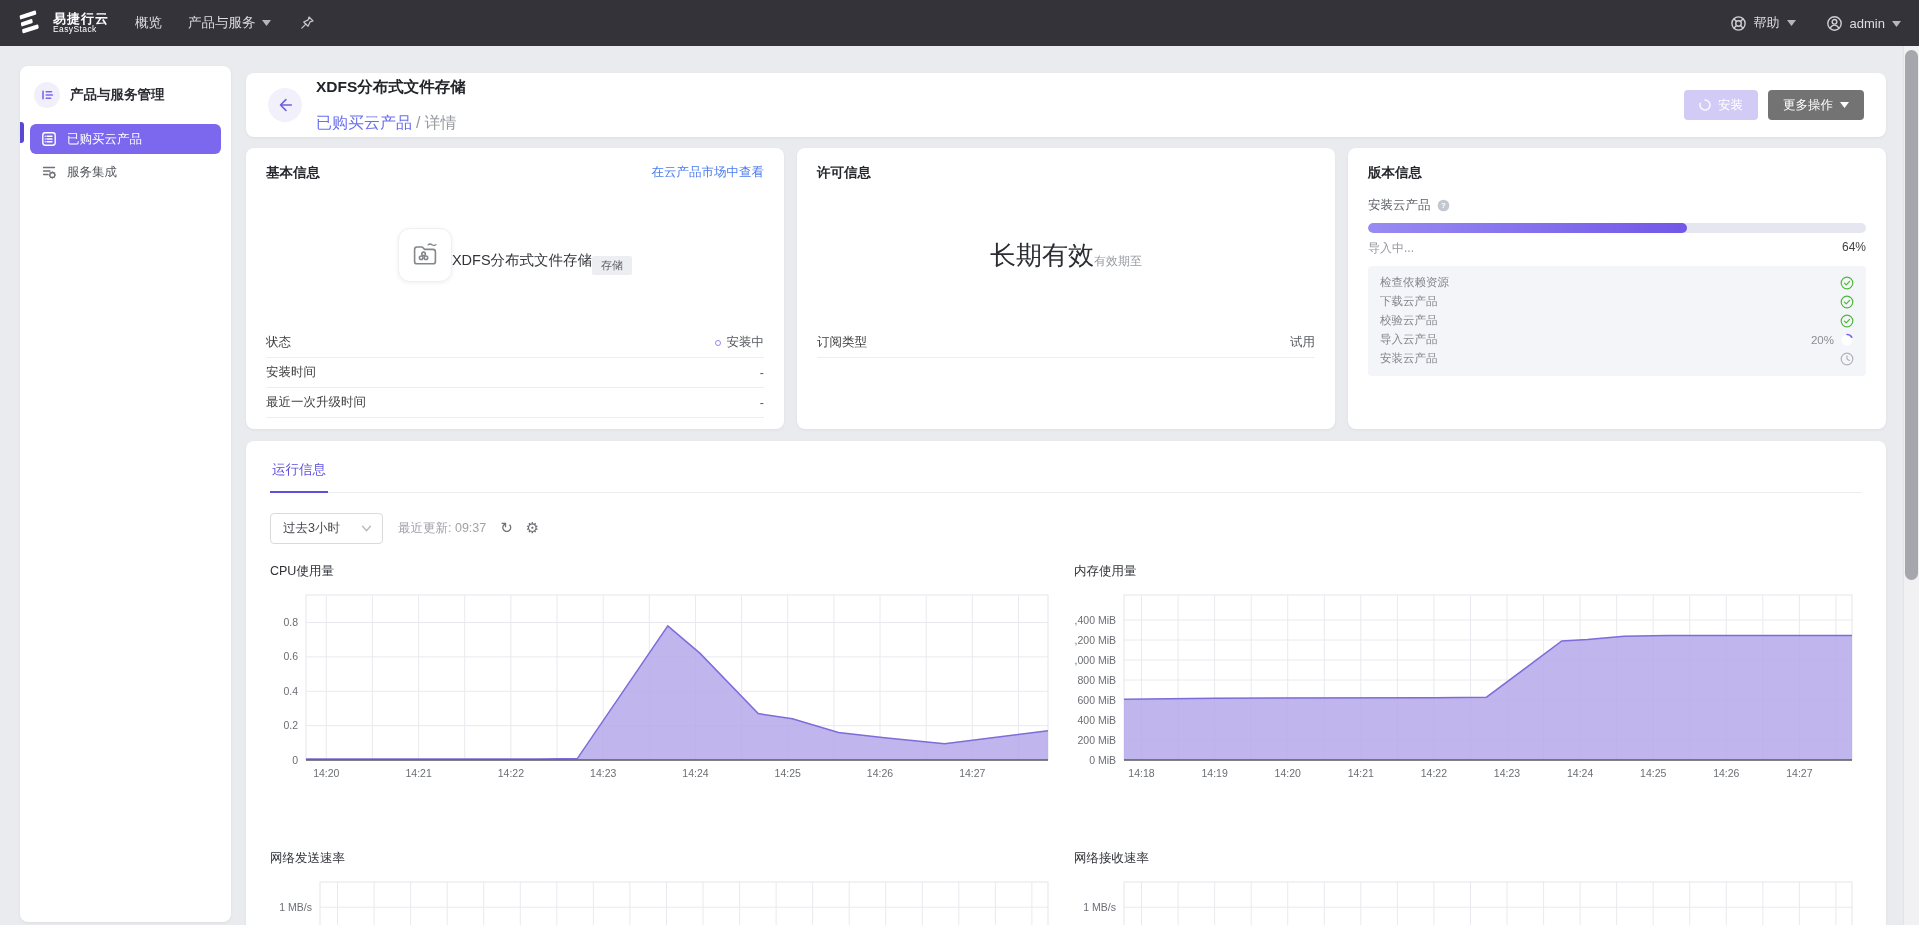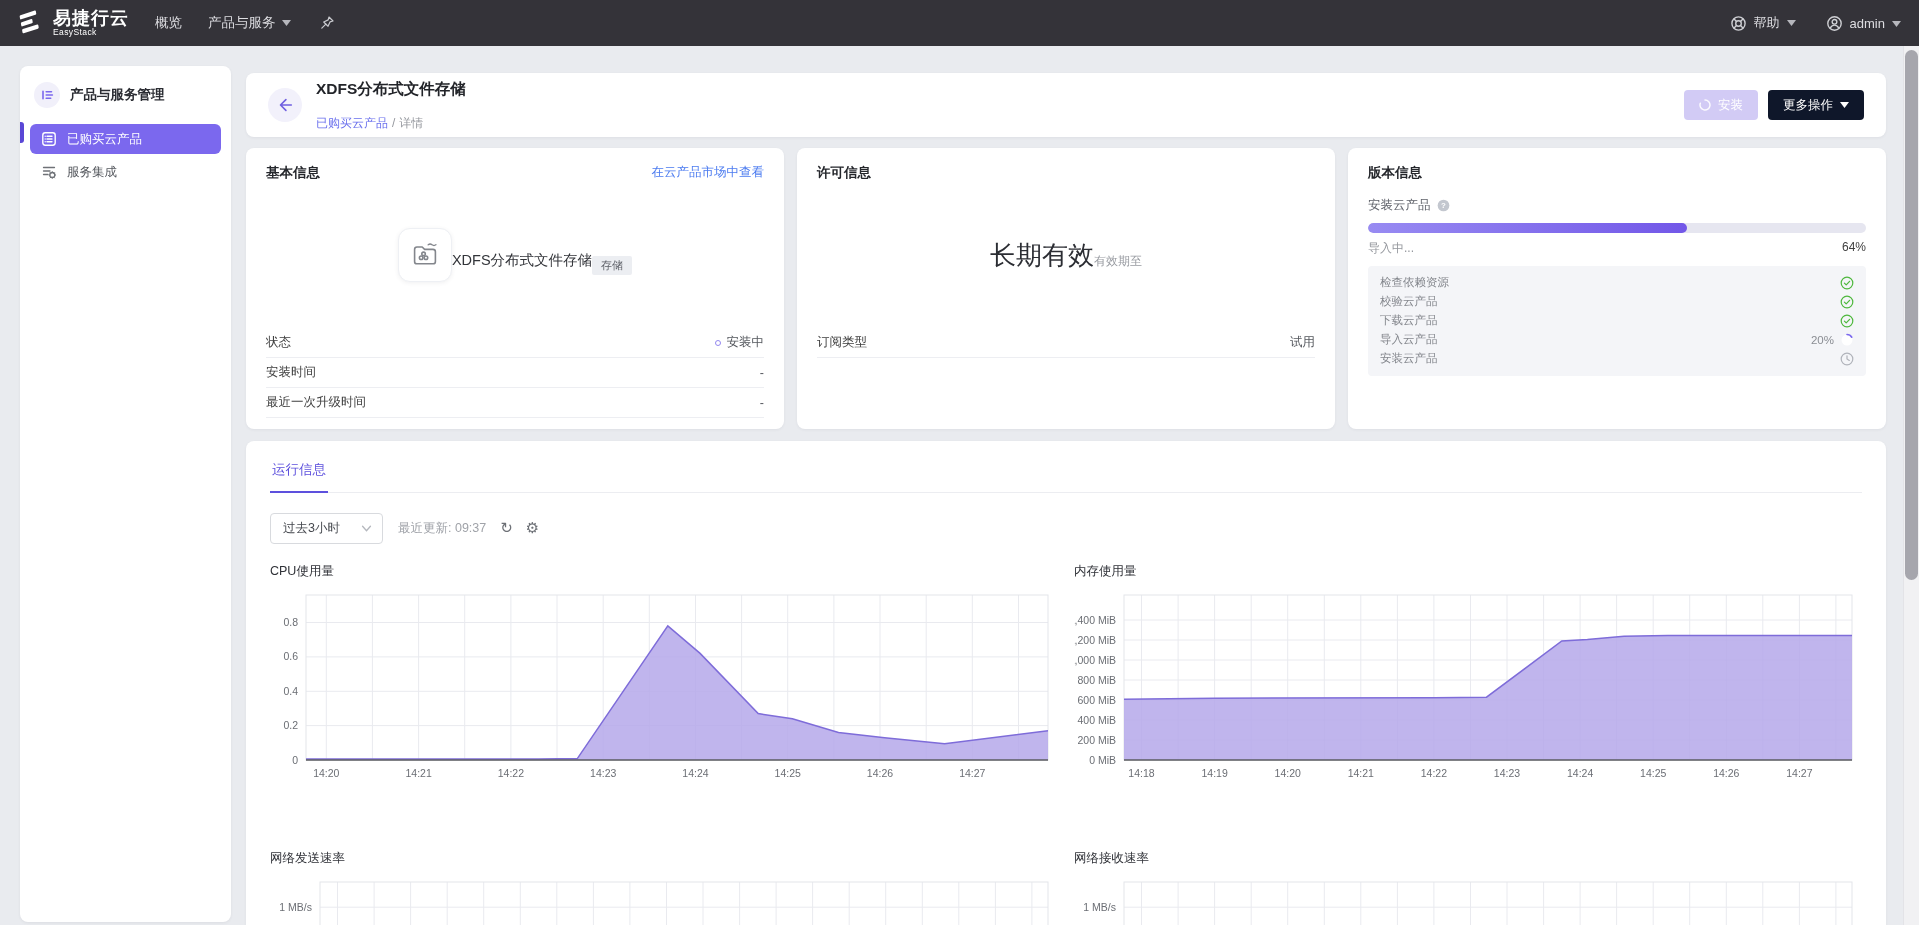--- a/index.html
+++ b/index.html
@@ -5,21 +5,21 @@
   * { margin:0; padding:0; box-sizing:border-box; }
   html,body { width:1919px; height:925px; overflow:hidden; }
   body { font-family:"Liberation Sans","DejaVu Sans",sans-serif; background:#e9ebef; color:#35373c; }
   .app { position:relative; width:1919px; height:925px; overflow:hidden; }
 
   
   .topbar { position:absolute; left:0; top:0; width:1919px; height:46px; background:#343339;
             display:flex; align-items:center; padding:0 18px; z-index:5; }
   .brand { display:flex; align-items:center; gap:7px; cursor:pointer; }
   .brand-text { line-height:1.05; }
-  .brand-cn { color:#fff; font-size:18px; font-weight:bold; letter-spacing:1px; }
+  .brand-cn { color:#fff; font-size:13px; font-weight:bold; letter-spacing:1px; }
   .brand-en { color:#fff; font-size:8.5px; letter-spacing:.4px; }
   .topnav { display:flex; align-items:center; margin-left:26px; gap:26px; }
   .nav-item { color:#dddde1; font-size:13.5px; cursor:pointer; display:flex; align-items:center; gap:6px; }
   .pin-btn { margin-left:2px; cursor:pointer; display:flex; }
   .topbar-right { margin-left:auto; display:flex; align-items:flex-end; gap:30px; }
   .tb-group { display:flex; align-items:center; gap:7px; color:#dddde1; font-size:13px; cursor:pointer; }
   .caret { display:inline-block; }
 
   
   .scrollbar { position:absolute; right:0; top:46px; width:16px; height:879px; background:#f1f1f3; border-left:1px solid #e3e3e7; }
@@ -38,29 +38,29 @@
 
   
   .main { position:absolute; left:246px; top:73px; width:1640px; }
   .card-shadow { background:#fff; border-radius:8px; box-shadow:0 1px 3px rgba(50,55,70,.06); }
 
   .page-head { height:64px; display:flex; align-items:center; padding:0 22px; }
   .back-btn { width:34px; height:34px; border-radius:50%; background:#f2f1fb; display:flex; align-items:center; justify-content:center;
               cursor:pointer; margin-right:14px; flex:none; }
   .title-block { line-height:1; }
   .page-title { font-size:15.5px; font-weight:bold; color:#222429; }
-  .breadcrumb { margin-top:20px; font-size:12px; }
+  .breadcrumb { margin-top:20px; font-size:16px; }
   .bc-link { color:#6a70ed; cursor:pointer; }
   .bc-sep { color:#96999f; margin:0 4px; }
   .bc-cur { color:#96999f; }
   .head-actions { margin-left:auto; display:flex; gap:10px; }
   .btn { height:30px; border:none; border-radius:4px; font-size:12.5px; display:flex; align-items:center; gap:7px;
          padding:0 15px; color:#fff; font-family:inherit; }
   .btn-install { background:#d2cbf5; cursor:not-allowed; }
-  .btn-more { background:#0f172a; cursor:pointer; }
+  .btn-more { background:#737373; cursor:pointer; }
 
   
   .info-cards { display:flex; gap:13px; margin-top:11px; height:281px; }
   .card { flex:1; padding:16px 20px 0; display:flex; flex-direction:column; }
   .card-head { display:flex; align-items:flex-start; justify-content:space-between; }
   .card-title { font-size:13.5px; font-weight:bold; color:#25272c; }
   .market-link { font-size:12.5px; color:#4b7bf0; cursor:pointer; }
   .center-block { height:146px; display:flex; flex-direction:row; align-items:center; justify-content:center; }
   .product-icon-box { width:54px; height:54px; border-radius:12px; background:#fff; border:1px solid #eef0f4;
                       box-shadow:0 1px 4px rgba(60,64,80,.08); display:flex; align-items:center; justify-content:center; }
@@ -295,30 +295,30 @@
           <div class="step-row">
             <span class="step-label">检查依赖资源</span>
             <span class="step-status">
                 <svg width="14" height="14" viewBox="0 0 14 14">
                   <circle cx="7" cy="7" r="5.8" fill="none" stroke="#4eb83d" stroke-width="1.2"></circle>
                   <path d="M4.4 7.1l1.8 1.8 3.4-3.6" fill="none" stroke="#4eb83d" stroke-width="1.2" stroke-linecap="round" stroke-linejoin="round"></path>
                 </svg>
               </span>
           </div>
           <div class="step-row">
-            <span class="step-label">校验云产品</span>
+            <span class="step-label">下载云产品</span>
             <span class="step-status">
                 <svg width="14" height="14" viewBox="0 0 14 14">
                   <circle cx="7" cy="7" r="5.8" fill="none" stroke="#4eb83d" stroke-width="1.2"></circle>
                   <path d="M4.4 7.1l1.8 1.8 3.4-3.6" fill="none" stroke="#4eb83d" stroke-width="1.2" stroke-linecap="round" stroke-linejoin="round"></path>
                 </svg>
               </span>
           </div>
           <div class="step-row">
-            <span class="step-label">下载云产品</span>
+            <span class="step-label">校验云产品</span>
             <span class="step-status">
                 <svg width="14" height="14" viewBox="0 0 14 14">
                   <circle cx="7" cy="7" r="5.8" fill="none" stroke="#4eb83d" stroke-width="1.2"></circle>
                   <path d="M4.4 7.1l1.8 1.8 3.4-3.6" fill="none" stroke="#4eb83d" stroke-width="1.2" stroke-linecap="round" stroke-linejoin="round"></path>
                 </svg>
               </span>
           </div>
           <div class="step-row">
             <span class="step-label">导入云产品</span>
             <span class="step-status">

